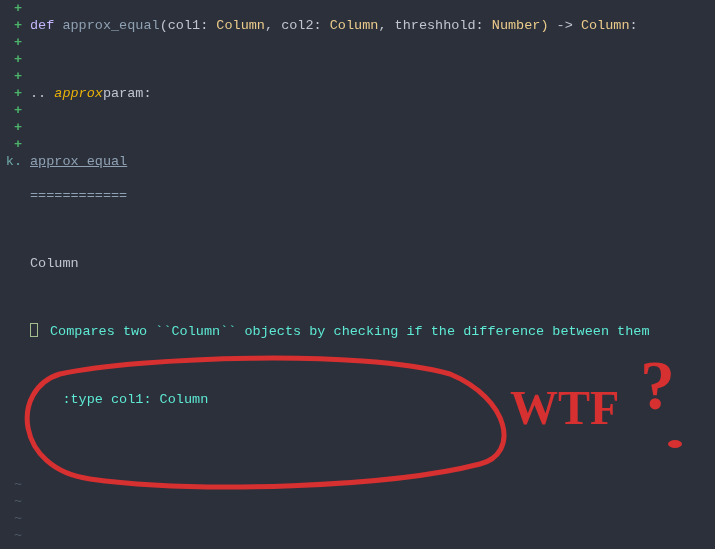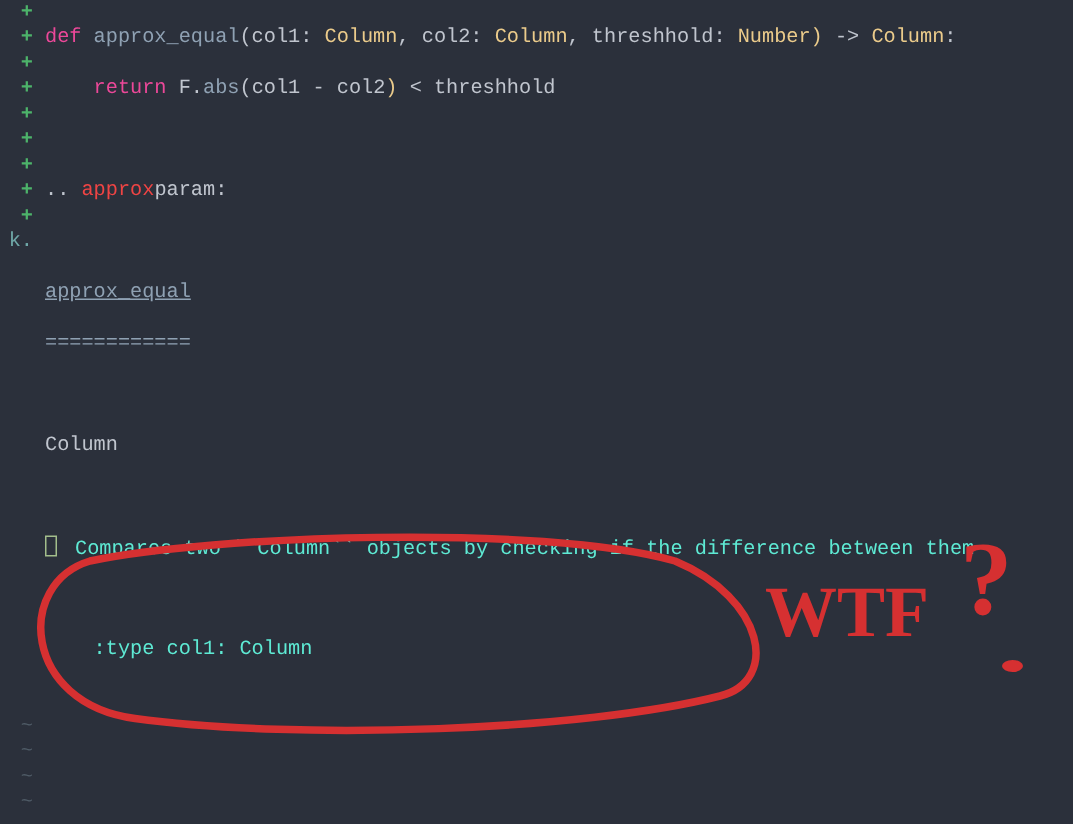--- a/index.html
+++ b/index.html
@@ -30,26 +30,26 @@
   }
   .plus { color: #4db36a; font-weight: bold; }
   .kdot { color: #6fa8a8; }
   .tilde { color: #4f5b66; }
   .code {
     flex: 1;
     white-space: pre;
     padding-left: 4px;
   }
   .code .line { height: 17px; }
-  .kw { color: #ec4899; }       
+  .kw { color: #c4b5fd; }       
   .fn { color: #8fa1b3; }       
   .paren { color: #c0c5ce; }
   .type { color: #ebcb8b; }
   .doc { color: #5eead4; }    
-  .ital { color: #ef4444; }
+  .ital { font-style: italic; color: #eab308; }
   .heading { color: #8fa1b3; text-decoration: underline; }
   .underline { color: #8fa1b3; }
   .cursor {
     display: inline-block;
     width: 8px;
     height: 14px;
     border: 1px solid #a3be8c;
     margin-right: 12px;
     vertical-align: -2px;
   }
@@ -96,21 +96,20 @@
       <div></div>
       <div></div>
     <div class="tilde">~</div>
     <div class="tilde">~</div>
     <div class="tilde">~</div>
     <div class="tilde">~</div>
   </div>
 
   <div class="code">
 <div class="line"><span class="kw">def </span><span class="fn">approx_equal</span><span class="paren">(</span><span>col1: </span><span class="type">Column</span><span>, </span><span>col2: </span><span class="type">Column</span><span>, </span><span>threshhold: </span><span class="type">Number</span><span class="type">) </span><span>-&gt; </span><span class="type">Column</span><span>:</span></div>
-<div class="line"><span>    </span><span class="kw">return </span><span>F</span><span>.</span><span class="fn">abs</span><span>(</span><span>col1 </span><span>- </span><span>col2</span><span class="type">) </span><span>&lt; </span><span>threshhold</span></div>
 <div class="line"></div>
 <div class="line"><span>.. </span><span class="ital">approx</span><span>param:</span></div>
 <div class="line"></div>
 <div class="line"><span class="heading">approx_equal</span></div>
 <div class="line"><span class="underline">============</span></div>
 <div class="line"></div>
 <div class="line"><span>Column</span></div>
 <div class="line"></div>
 <div class="line"><span class="cursor"></span><span class="doc">Compares two ``Column`` objects by checking if the difference between them</span></div>
 <div class="line"></div>

